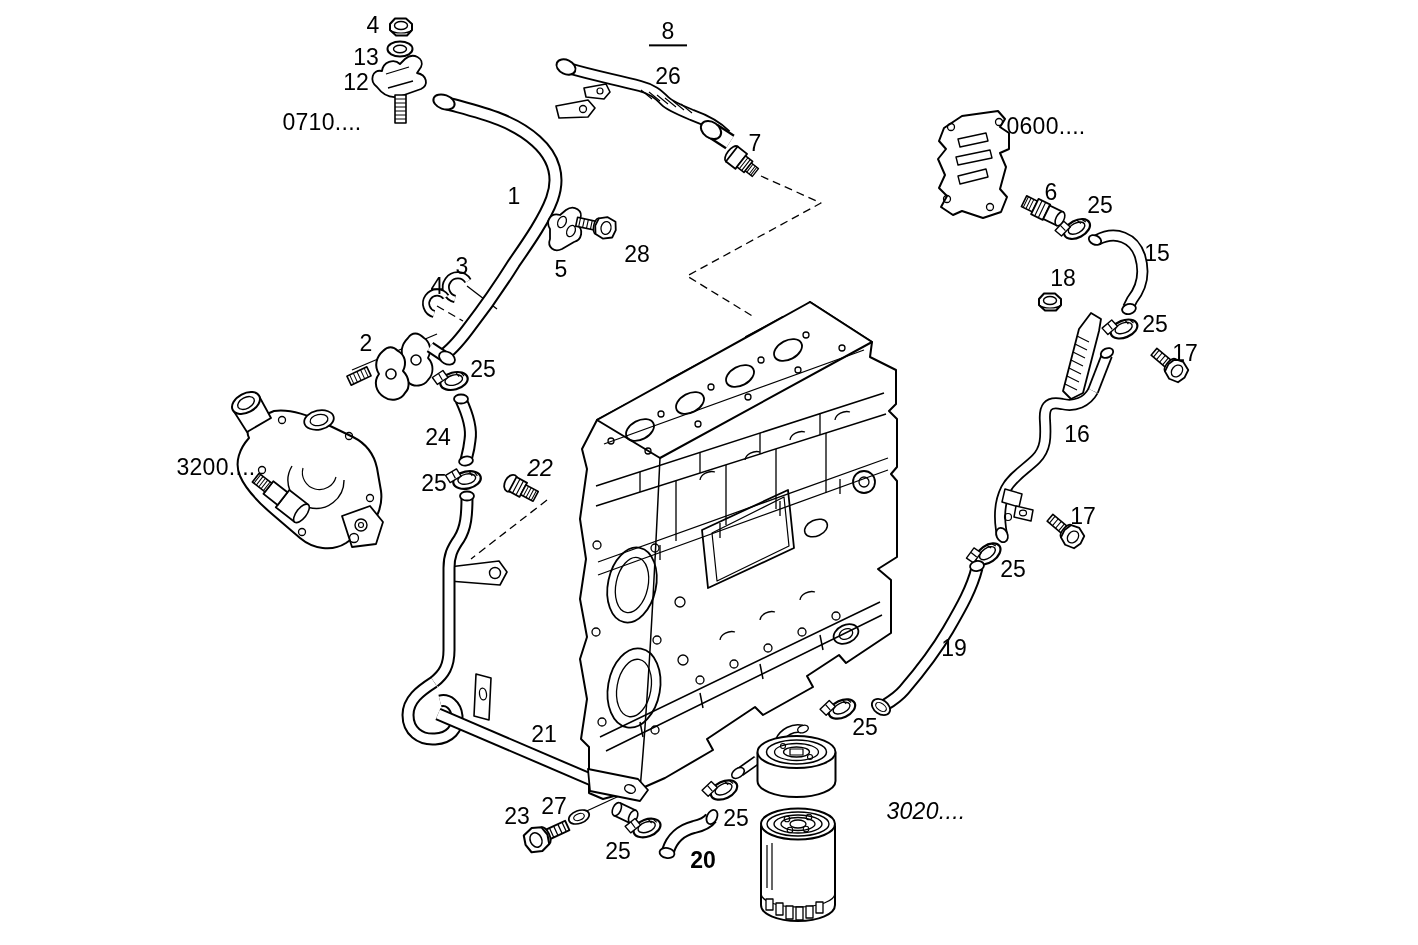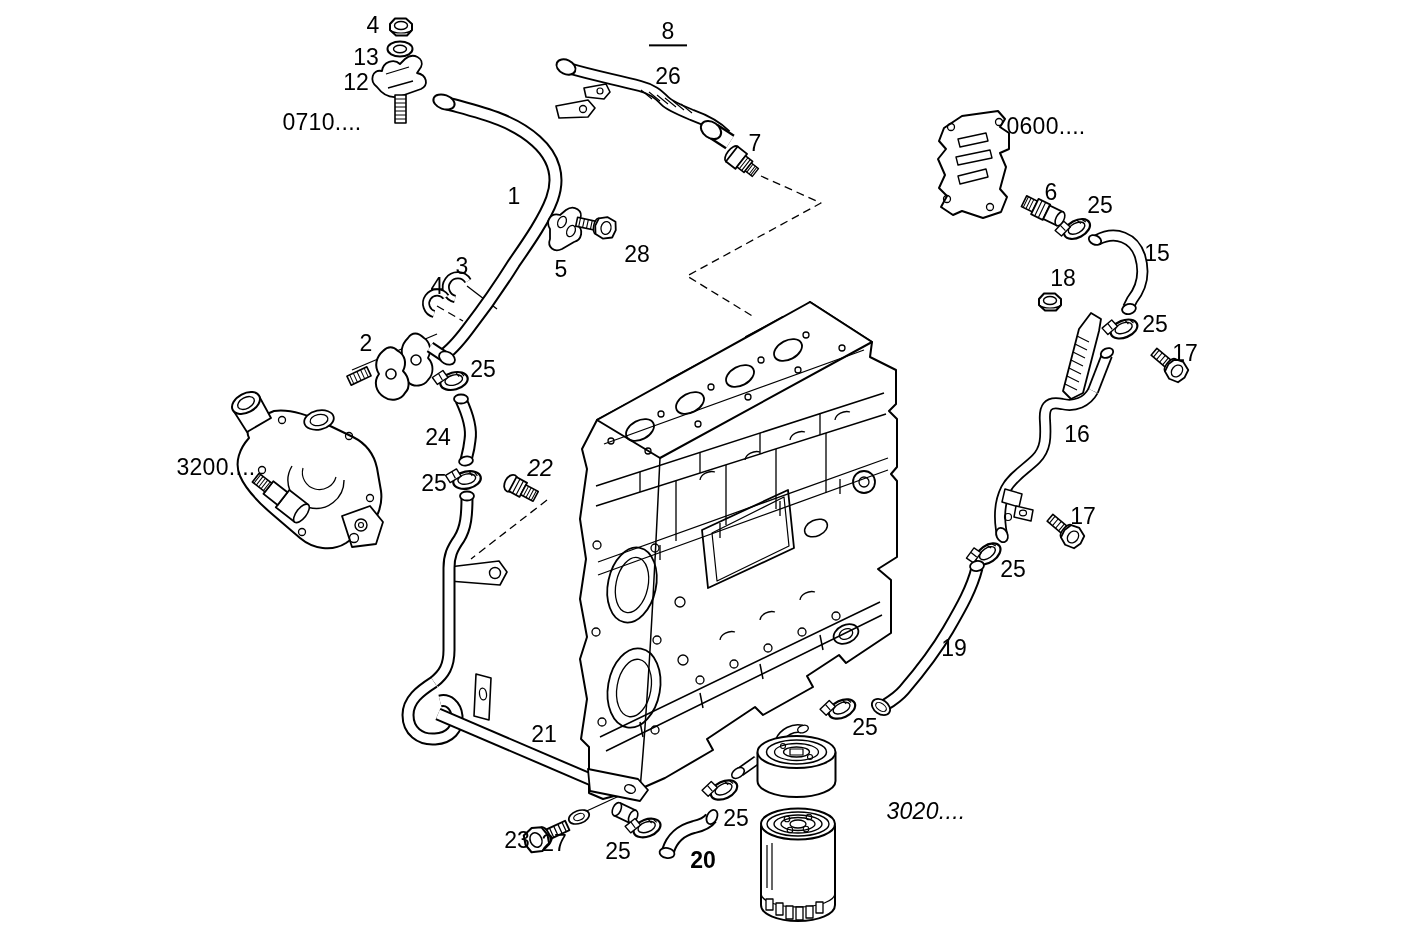--- a/index.html
+++ b/index.html
@@ -386,21 +386,21 @@
       <span class="callout" style="left: 438px; top: 437px;">24</span>
       <span class="callout" style="left: 434px; top: 483px;">25</span>
       <span class="callout" style="left: 540px; top: 468px; font-style: italic;">22</span>
       <span class="callout section" style="left: 216px; top: 467px;">3200....</span>
       <span class="callout" style="left: 1077px; top: 434px;">16</span>
       <span class="callout" style="left: 1083px; top: 516px;">17</span>
       <span class="callout" style="left: 1013px; top: 569px;">25</span>
       <span class="callout" style="left: 954px; top: 648px;">19</span>
       <span class="callout" style="left: 865px; top: 727px;">25</span>
       <span class="callout" style="left: 544px; top: 734px;">21</span>
-      <span class="callout" style="left: 554px; top: 843px;">27</span>
-      <span class="callout" style="left: 517px; top: 816px; margin-top: 24px;">23</span>
+      <span class="callout" style="left: 554px; top: 806px;">27</span>
+      <span class="callout" style="left: 517px; top: 816px;">23</span>
       <span class="callout" style="left: 618px; top: 851px;">25</span>
       <span class="callout" style="left: 703px; top: 860px; font-weight: bold;">20</span>
       <span class="callout" style="left: 736px; top: 818px;">25</span>
       <span class="callout section" style="left: 926px; top: 811px; font-style: italic;">3020....</span>
     </div>
 
 </div>
 
 </body></html>

